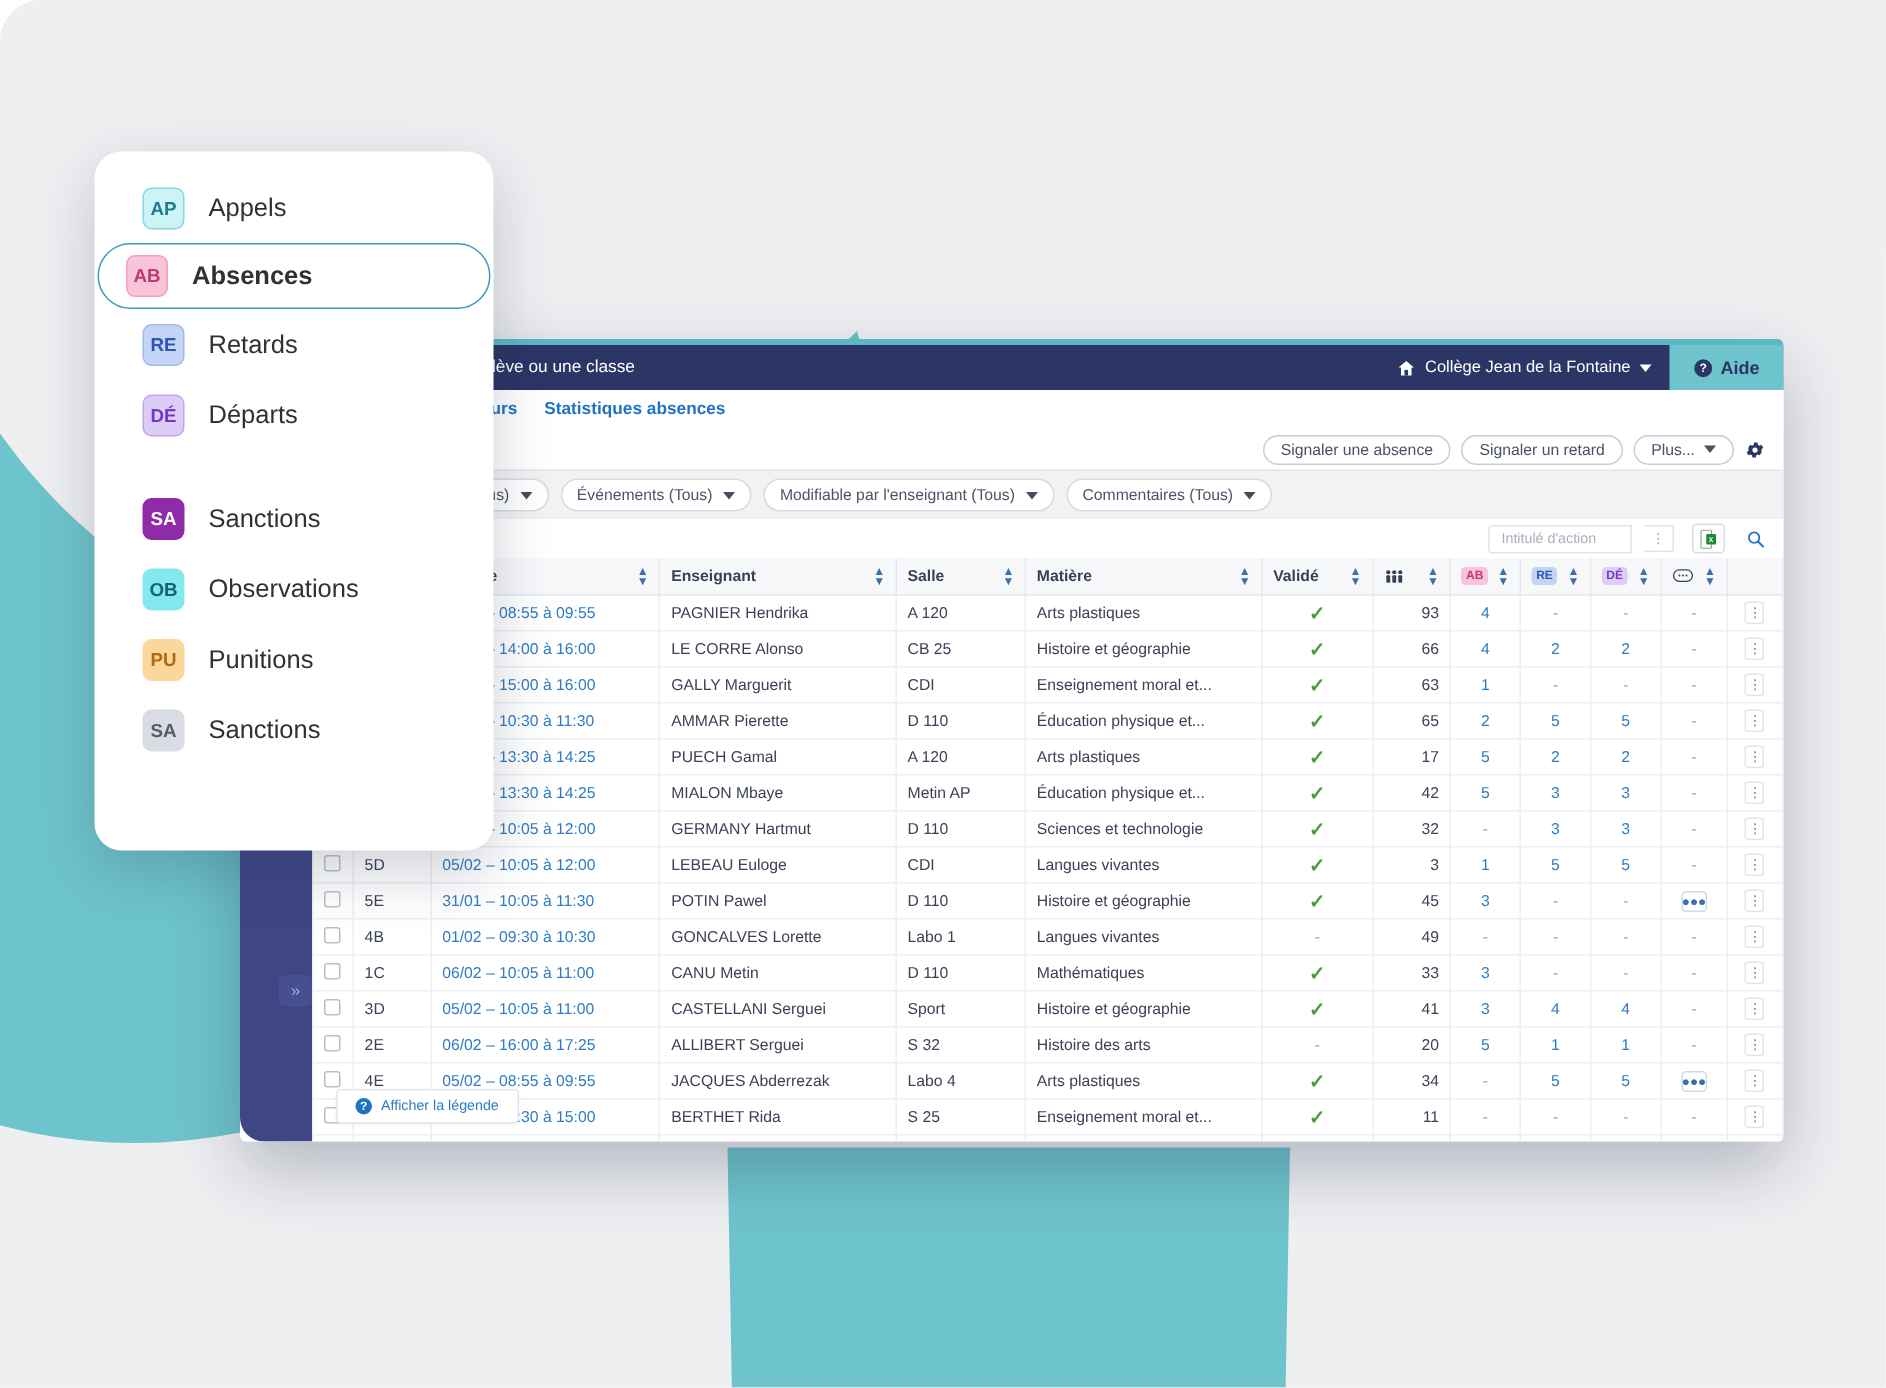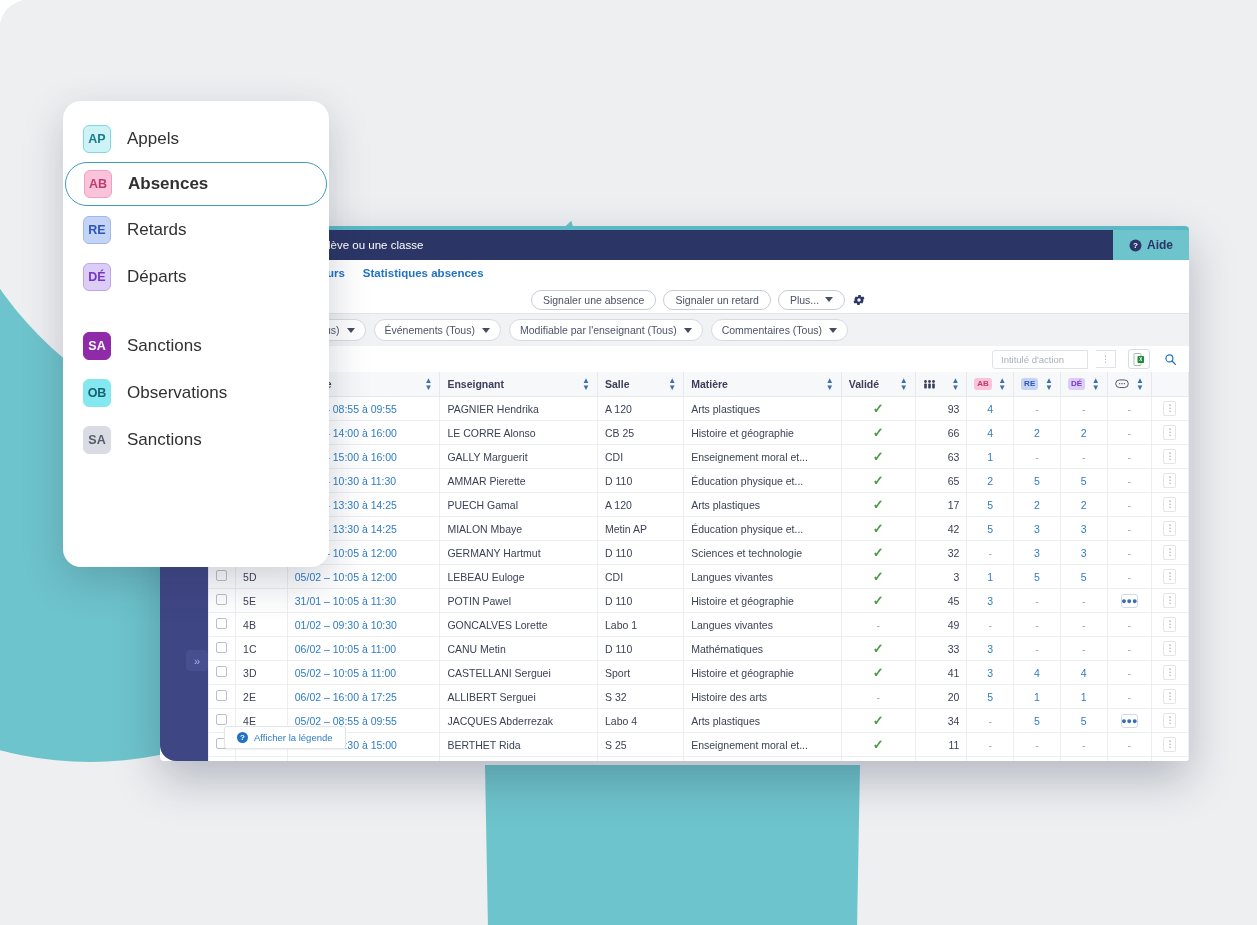--- a/index.html
+++ b/index.html
@@ -138,21 +138,21 @@
   }
   .tab-item{ position:relative; height:26px; display:flex; align-items:center;}
   .tab-item.active::after{
     content:""; position:absolute; left:-4px; right:-4px; bottom:0;
     height:3px; background:#1f72c4;
   }
 
   
   .action-bar{
     background:#ffffff; height:28px;
-    display:flex; align-items:center; justify-content:center;
+    display:flex; align-items:center; justify-content:flex-end;
     gap:7px; padding:0 12px;
     flex:0 0 28px;
     border-bottom:1px solid #e3e5e9;
   }
   .pill-btn{
     border:1px solid #c6cbd4; border-radius:12px;
     background:#fff; color:#495165;
     font-size:10.5px; padding:3px 11px;
     display:flex;align-items:center;gap:6px;
     white-space:nowrap;
@@ -274,21 +274,21 @@
     width:266px; height:466px;
     background:#ffffff;
     border-radius:18px;
     box-shadow:0 14px 40px rgba(35,45,75,.22);
     padding:14px 0;
     z-index:40;
     overflow:hidden;
   }
   .menu-row{
     display:flex; align-items:center; gap:16px;
-    height:47px; padding:0 20px;
+    height:47px; padding:0 32px;
     font-size:17px; color:#313131;
   }
   .menu-row.sel{
     border:1px solid #3f9bbd;
     border-radius:24px;
     margin:0 2px;
     font-weight:bold;
     height:44px;
     padding:0 18px;
   }
@@ -327,20 +327,30 @@
       <span class="avatar-circle">
         <svg width="14" height="14" viewBox="0 0 24 24">
           <circle cx="12" cy="12" r="12" fill="#2b3566"></circle>
           <circle cx="12" cy="9" r="3.4" fill="#ffffff"></circle>
           <path d="M4.5 20c1.4-3.6 4.2-5.2 7.5-5.2S18.1 16.4 19.5 20z" fill="#ffffff"></path>
         </svg>
       </span>
       <span>Rechercher un élève ou une classe</span>
     </div>
 
+    <div class="hdr-right">
+      <span>
+        <svg width="13" height="13" viewBox="0 0 24 24">
+          <path d="M12 3 2.5 11h3V21h13V11h3z" fill="#ffffff"></path>
+          <rect x="9.8" y="14" width="4.4" height="7" fill="#2b3566"></rect>
+        </svg>
+      </span>
+      <span>Collège Jean de la Fontaine</span>
+      <span class="caret"></span>
+    </div>
 
     <div class="hdr-help">
       <span>
         <svg width="13" height="13" viewBox="0 0 24 24">
           <circle cx="12" cy="12" r="11" fill="#2b3566"></circle>
           <text x="12" y="17" font-size="15" font-weight="bold" fill="#ffffff" text-anchor="middle" font-family="Liberation Sans">?</text>
         </svg>
       </span>
       <span>Aide</span>
     </div>
@@ -822,17 +832,21 @@
   <div id="menu-group-2">
       <div class="menu-row">
         <span class="mbadge" style="background: rgb(143, 42, 168); color: rgb(255, 255, 255); border: 1px solid rgb(143, 42, 168);">SA</span>
         <span class="mlabel">Sanctions</span>
       </div>
       <div class="menu-row">
         <span class="mbadge" style="background: rgb(132, 232, 240); color: rgb(24, 99, 110); border: 1px solid rgb(132, 232, 240);">OB</span>
         <span class="mlabel">Observations</span>
       </div>
       <div class="menu-row">
+        <span class="mbadge" style="background: rgb(252, 215, 155); color: rgb(176, 106, 18); border: 1px solid rgb(252, 215, 155);">PU</span>
+        <span class="mlabel">Punitions</span>
+      </div>
+      <div class="menu-row">
         <span class="mbadge" style="background: rgb(217, 220, 227); color: rgb(84, 91, 107); border: 1px solid rgb(217, 220, 227);">SA</span>
         <span class="mlabel">Sanctions</span>
       </div>
     </div>
 </div>
 
 </body></html>

